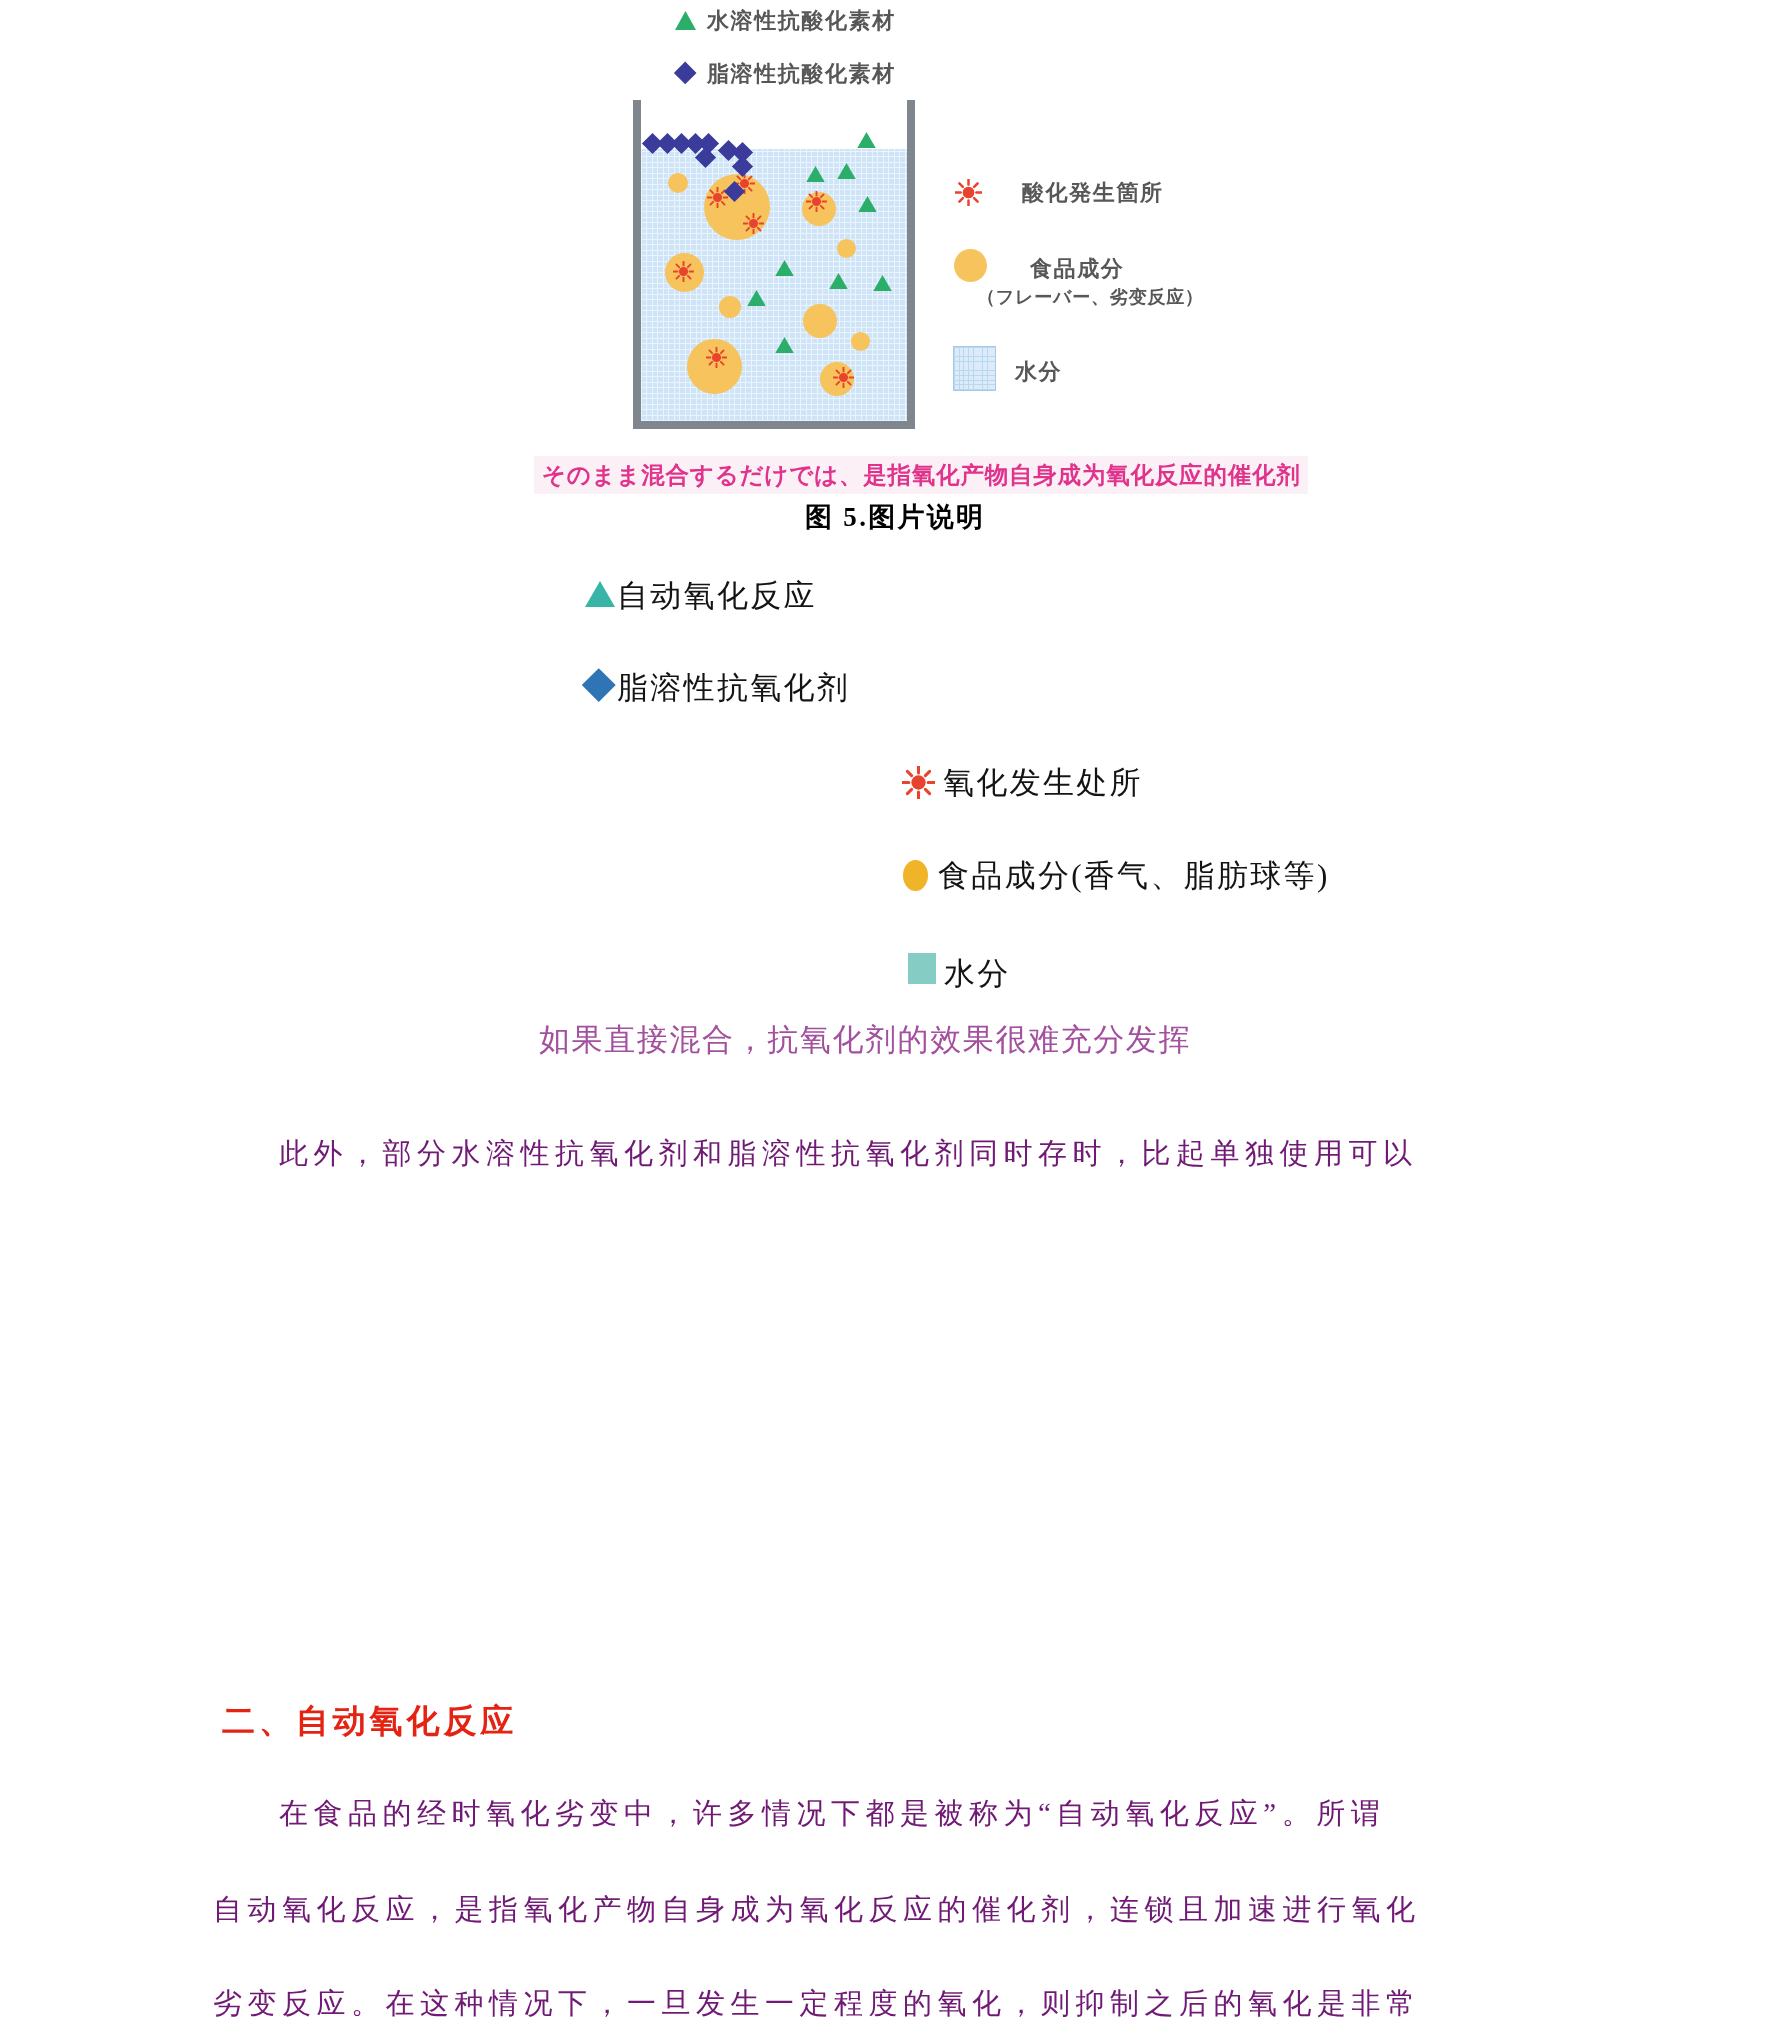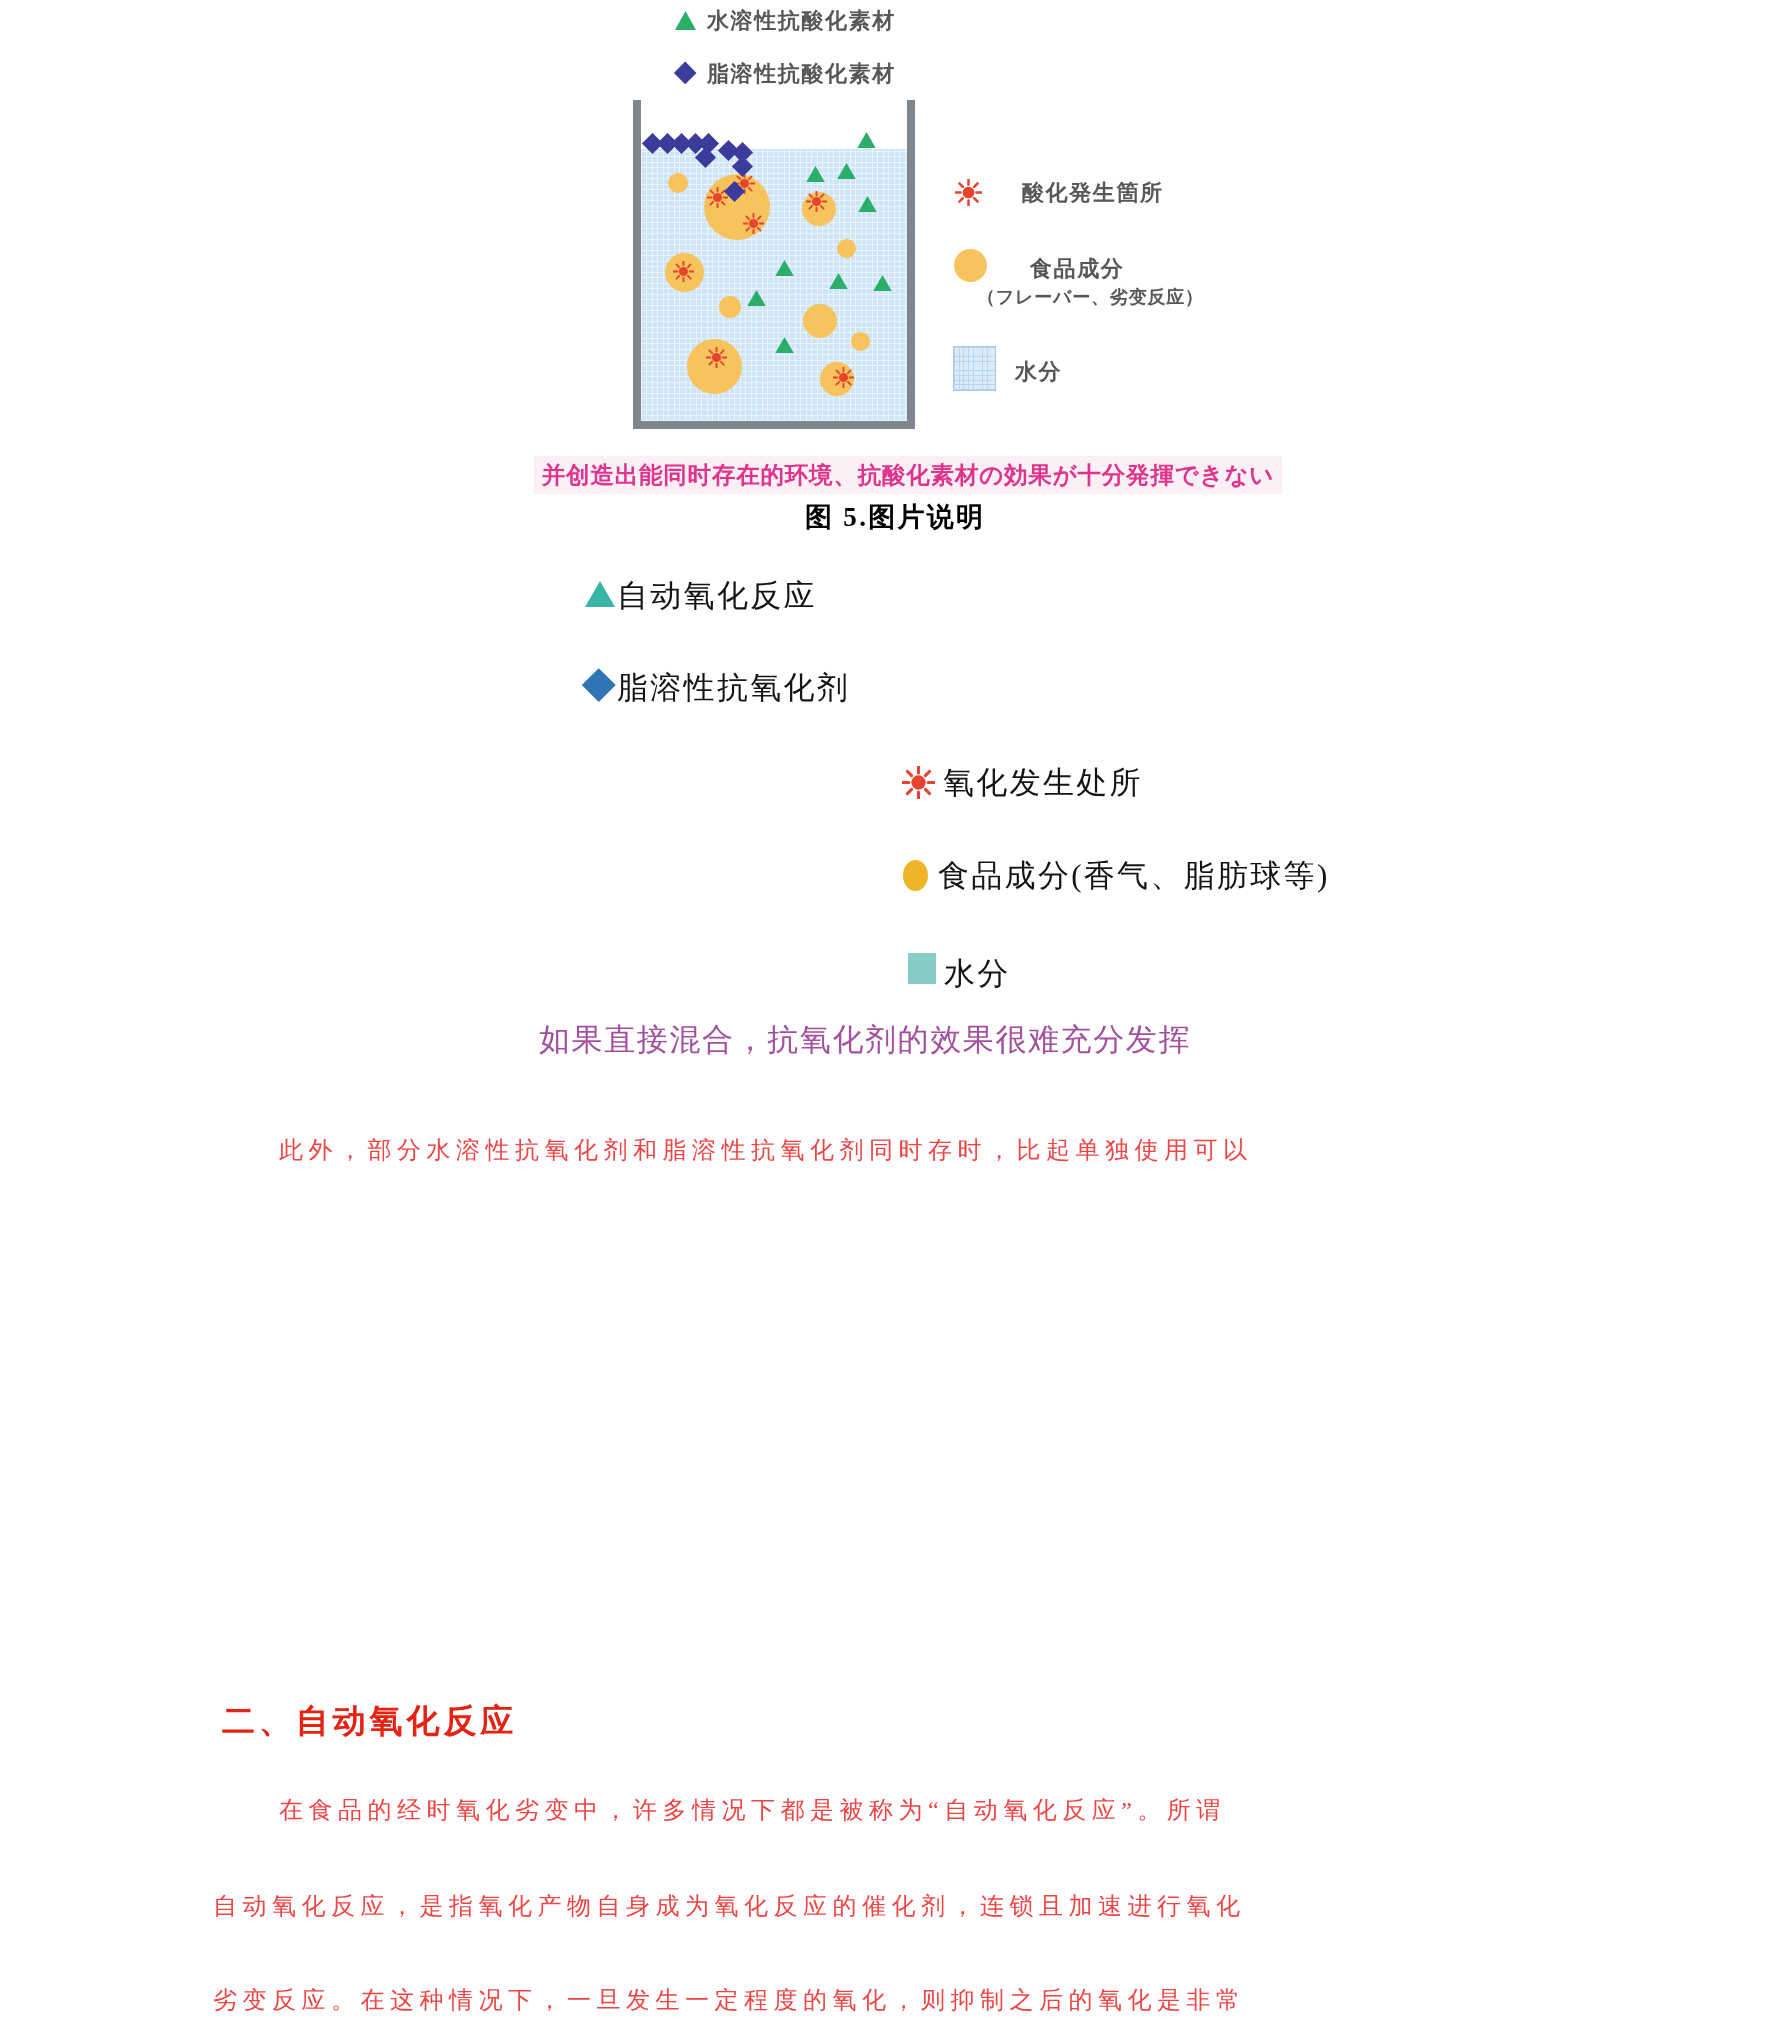--- a/index.html
+++ b/index.html
@@ -39,21 +39,21 @@
 
   
   .caption{font-weight:bold;font-size:27px;color:#000;letter-spacing:2.3px;white-space:nowrap;}
   .cn-label{font-size:31px;color:#141414;letter-spacing:2.3px;white-space:nowrap;}
   .cn-tri{width:30px;height:26px;background:var(--cn_triangle_teal,#38b5a6);
           clip-path:polygon(50% 0,0 100%,100% 100%);}
   .cn-dia{width:23.5px;height:23.5px;background:var(--cn_diamond_blue,#2f74b5);transform:rotate(45deg);}
   .cn-oval{width:25px;height:31px;border-radius:50%;background:var(--cn_oval_orange,#f0b429);}
   .cn-square{width:28px;height:31px;background:var(--cn_square_teal,#85ccc5);}
   .cn-magenta{font-size:31px;color:var(--magenta,#a3509e);letter-spacing:1.6px;white-space:nowrap;}
-  .body-line{font-size:24px;color:#ef4444;letter-spacing:5.5px;white-space:nowrap;}
+  .body-line{font-size:29px;color:#701a75;letter-spacing:5.5px;white-space:nowrap;}
   .heading{font-weight:bold;font-size:33px;color:var(--heading_red,#e42313);
            letter-spacing:3.9px;white-space:nowrap;}
   .star-glyph{line-height:0;}
 </style>
 </head>
 <body>
 
 <div class="page">
 
   <div class="abs tri-jp" style="left:675px;top:11px;"></div>
@@ -206,21 +206,21 @@
       </svg></div>
   <div class="abs jp-label" style="left:994px;top:178px;padding-left:28px;">酸化発生箇所</div>
 
   <div class="abs legend-circle-jp" style="left:954px;top:249px;"></div>
   <div class="abs jp-label" style="left:1030px;top:254px;">食品成分</div>
   <div class="abs jp-sub" style="left:977px;top:285px;">（フレーバー、劣变反应）</div>
 
   <div class="abs grid-square" style="left:953px;top:346px;"></div>
   <div class="abs jp-label" style="left:1015px;top:357px;">水分</div>
 
-  <div class="abs jp-warning" style="left:534px;top:456px;">并创造出能同时存在的环境、抗酸化素材の効果が十分発揮できない</div>
+  <div class="abs jp-warning" style="left:534px;top:456px;">そのまま混合するだけでは、是指氧化产物自身成为氧化反应的催化剂</div>
 
   <div class="abs caption" style="left:805px;top:499px;">图 5.图片说明</div>
 
   <div class="abs cn-tri" style="left:585px;top:581px;"></div>
   <div class="abs cn-label" style="left:617px;top:575px;">自动氧化反应</div>
 
   <div class="abs cn-dia" style="left:587px;top:673px;"></div>
   <div class="abs cn-label" style="left:617px;top:667px;text-align:right;">脂溶性抗氧化剂</div>
 
   <div class="abs star-glyph" style="left:902px;top:766px;width:33px;height:33px;"><svg viewBox="0 0 24 24" width="100%" height="100%">

